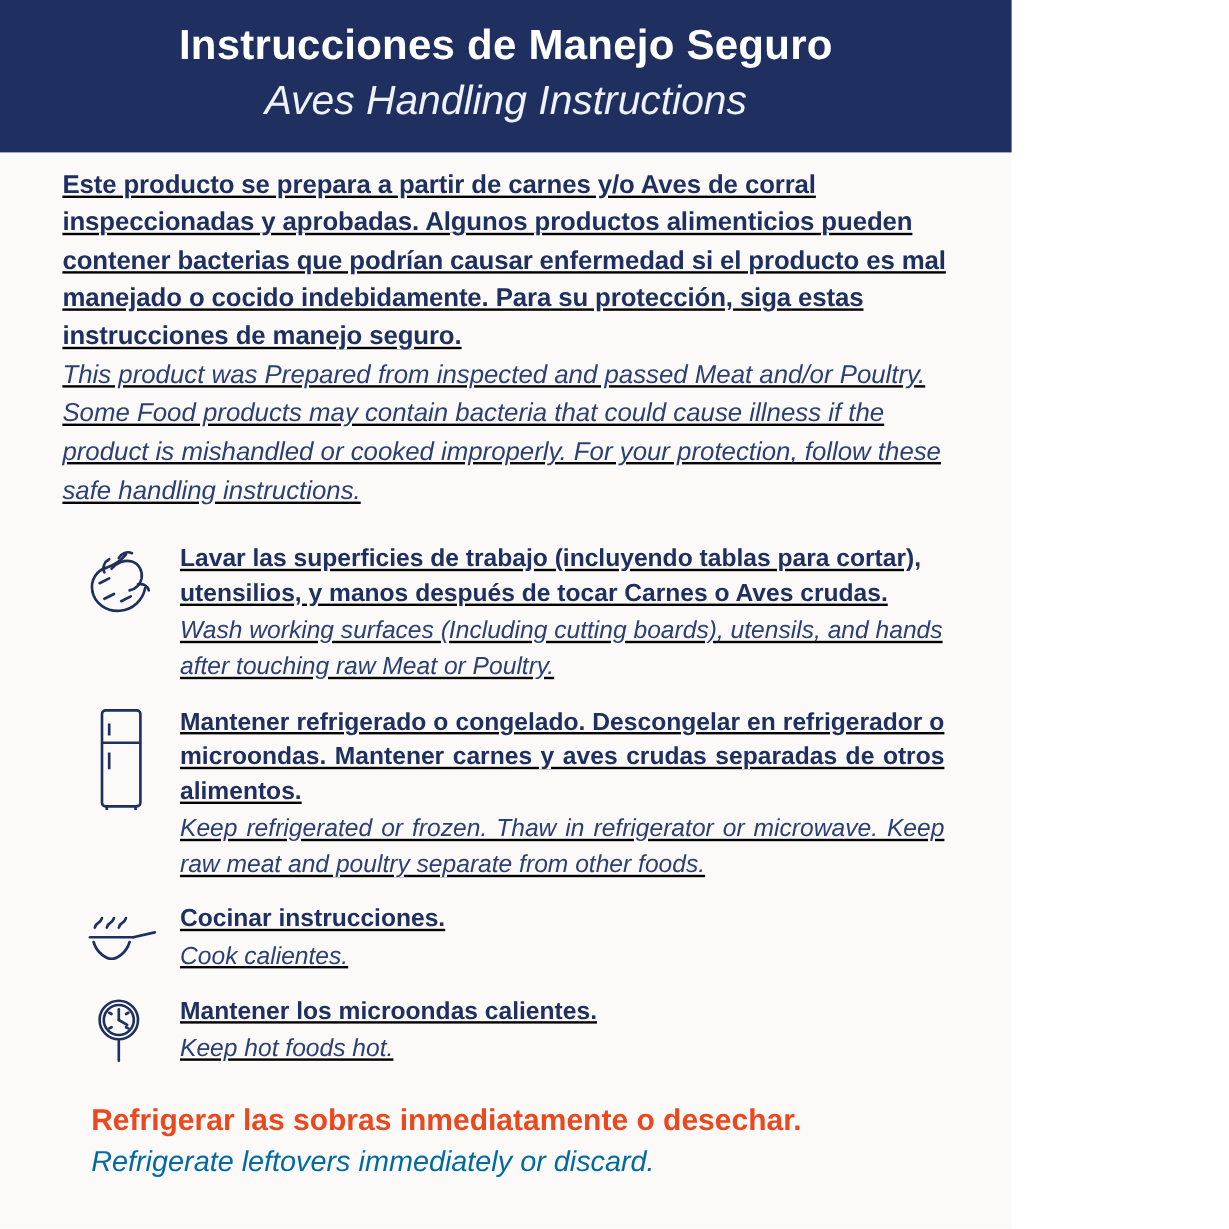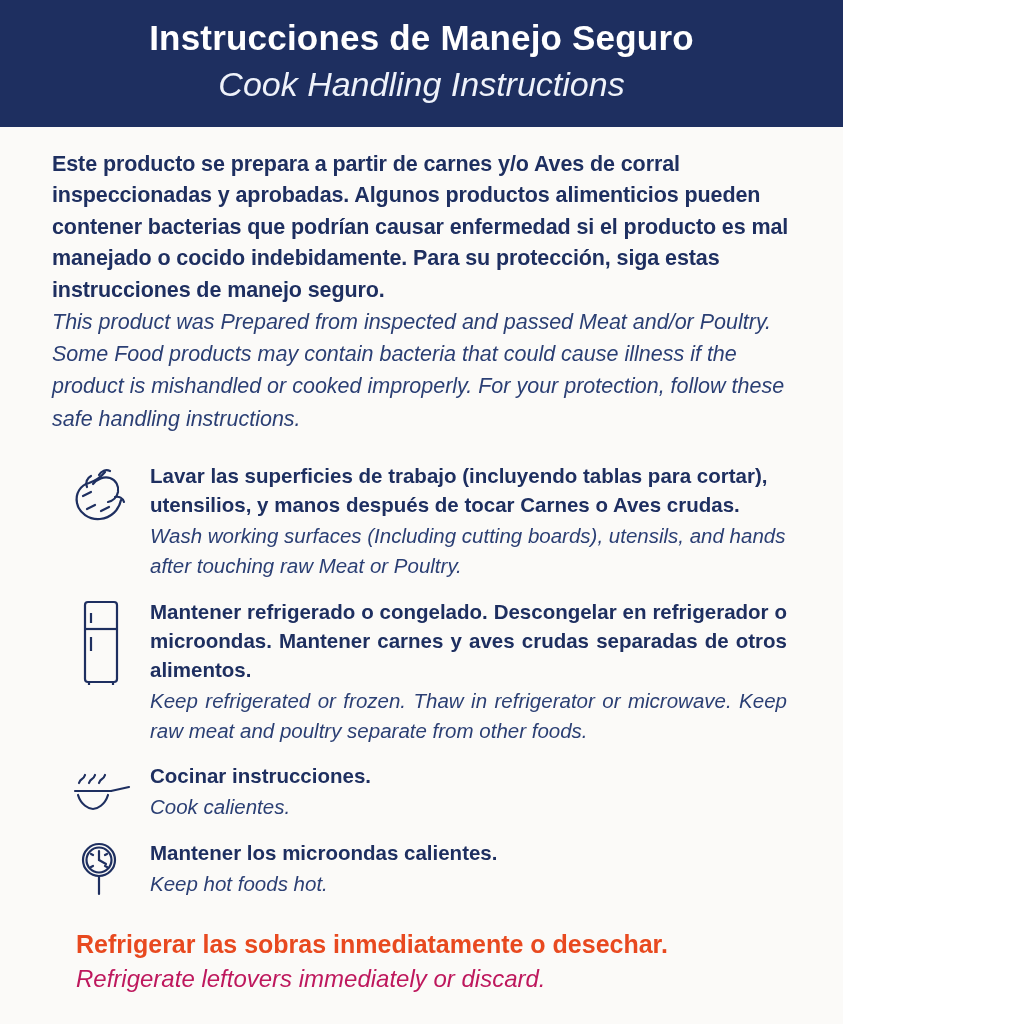--- a/index.html
+++ b/index.html
@@ -37,22 +37,23 @@
   .header-subtitle {
     color: #eef2fa;
     font-size: 34px;
     font-style: italic;
     font-weight: normal;
     line-height: 1.2;
     margin-top: 6px;
   }
   
   .body-wrap {
-    padding: 22px 52px 0 52px;
+    padding: 12px 52px 0 52px;
     box-sizing: border-box;
+    text-decoration: underline;
   }
   .intro-es {
     color: #1e2f60;
     font-size: 21.5px;
     font-weight: bold;
     line-height: 1.46;
     letter-spacing: -0.1px;
   }
   .intro-en {
     color: #2b3f74;
@@ -104,36 +105,36 @@
   .footer {
     padding: 14px 52px 0 76px;
   }
   .footer-es {
     color: #e8491f;
     font-size: 25px;
     font-weight: bold;
     line-height: 1.25;
   }
   .footer-en {
-    color: #be185d;
+    color: #0369a1;
     font-size: 24px;
     font-style: italic;
     line-height: 1.3;
     margin-top: 3px;
   }
   svg { display: block; }
 </style>
 </head>
 <body>
 
 <div class="page">
 
   <div class="header">
     <div class="header-title">Instrucciones de Manejo Seguro</div>
-    <div class="header-subtitle">Cook Handling Instructions</div>
+    <div class="header-subtitle">Aves Handling Instructions</div>
   </div>
 
   <div class="body-wrap">
     <div class="intro-es">Este producto se prepara a partir de carnes y/o Aves de corral inspeccionadas y aprobadas. Algunos productos alimenticios pueden contener bacterias que podrían causar enfermedad si el producto es mal manejado  o cocido indebidamente. Para su protección, siga estas instrucciones de manejo seguro.</div>
     <div class="intro-en">This product was Prepared from inspected and passed Meat and/or Poultry. Some Food products may contain bacteria that could cause illness if the product is mishandled or cooked improperly. For your protection, follow these safe handling instructions.</div>
 
     <div class="steps">
 
       <div class="step">
         <div class="step-icon">

